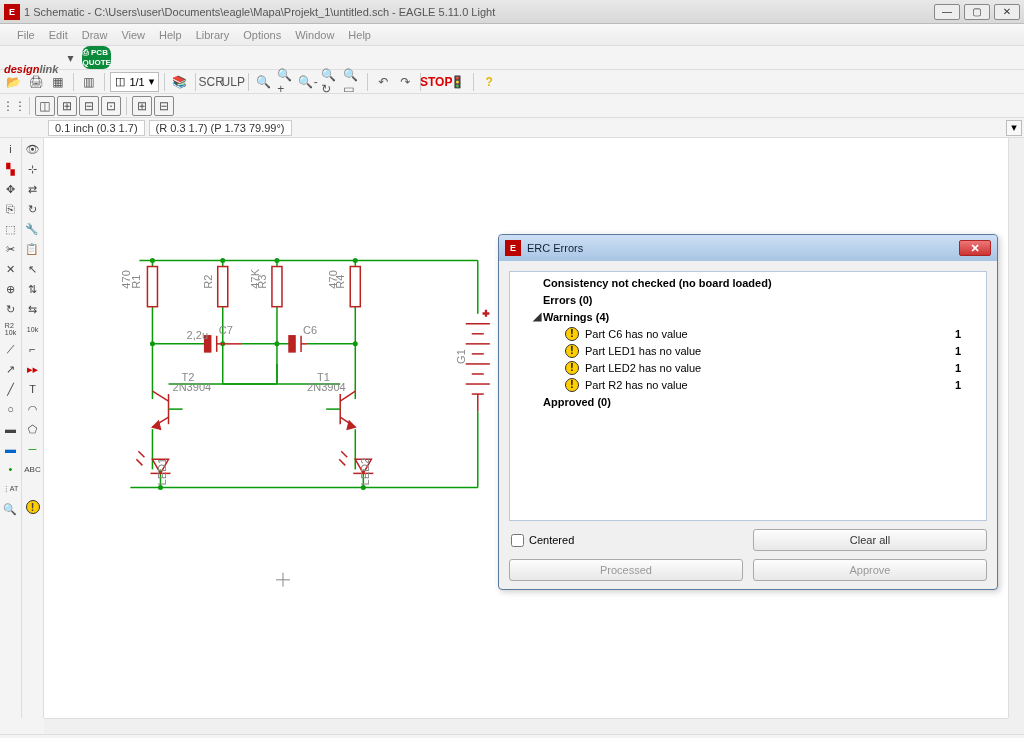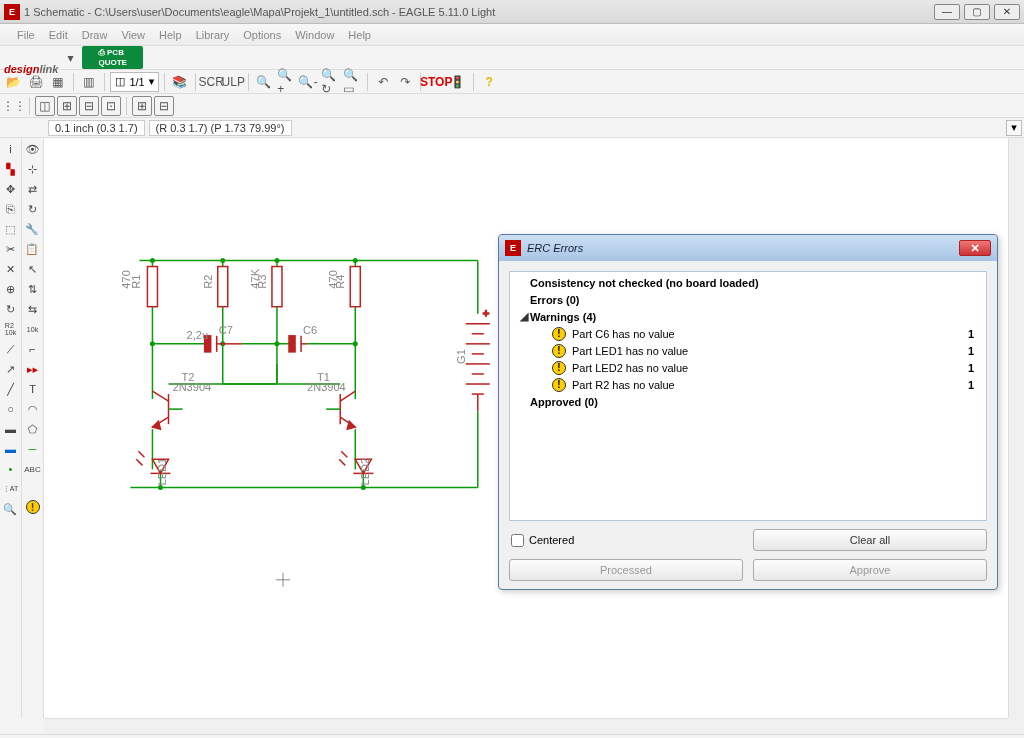--- a/index.html
+++ b/index.html
@@ -16,21 +16,21 @@
 .menubar { height: 22px; background: linear-gradient(#f8f8f8,#ececec); display: flex; align-items: center; padding: 0 17px; gap: 14px; color:#888; border-bottom:1px solid #ddd;}
 .menubar span { cursor: default; }
 
 
 .toolstrip { height: 24px; background: #f4f4f4; display:flex; align-items:center; padding: 0 4px; gap:2px; border-bottom:1px solid #ddd; }
 .toolbtn { width:20px; height:20px; border:1px solid transparent; display:flex; align-items:center; justify-content:center; font-size:12px; color:#555; border-radius:2px;}
 .divider { width:1px; height:18px; background:#ccc; margin:0 3px;}
 .gridsel { height:20px; border:1px solid #bbb; background:#fff; padding:0 4px; display:flex; align-items:center; gap:4px;}
 .designlink { font-weight:bold; font-style:italic;margin-top:22px;}
 .designlink .d { color:#b00;} .designlink .l { color:#666;}
-.pcbquote { background:#0a8a3a; color:#fff; padding:2px 16px; font-size:8px; font-weight:bold; border-radius:2px;}
+.pcbquote { background:#0a8a3a; color:#fff; padding:2px 0; font-size:8px; font-weight:bold; border-radius:8px;}
 
 
 .coordbar { height: 20px; background:#f4f4f4; border-bottom:1px solid #ddd; display:flex; align-items:center;}
 .coordbox { border:1px solid #ccc; background:#fff; color:#333; padding:1px 6px; margin-left:4px; height:16px; display:flex; align-items:center;}
 .coordbar .spacer { flex:1;}
 .dropbtn { width:16px; height:16px; border:1px solid #bbb; background:#f8f8f8; margin-right:2px; display:flex; align-items:center; justify-content:center;}
 
 
 .mainrow { display:flex; height: 580px; }
 .leftcol { width:22px; background:#f4f4f4; border-right:1px solid #ddd; display:flex; flex-direction:column; align-items:center; padding-top:2px; gap:2px;}
@@ -41,28 +41,28 @@
 .scrollbar-v { width:16px; background:#f0f0f0; border-left:1px solid #ddd;}
 .scrollbar-h { height:16px; background:#f0f0f0; border-top:1px solid #ddd;}
 
 
 .statusbar { height:22px; background:#f4f4f4; border-top:1px solid #ddd; display:flex; align-items:center; padding:0 6px; color:#333;}
 
 
 .dialog { position:absolute; left:498px; top:232px; width:500px; border:1px solid #5a7aa0; background:#f0f0f0; box-shadow:2px 2px 6px rgba(0,0,0,0.2); border-radius:4px;}
 .dlg-title { height:26px; background:linear-gradient(#cde0f5,#a8c4e4); border-radius:4px 4px 0 0; display:flex; align-items:center; padding:0 6px; gap:6px;}
 .dlg-title .ic { width:16px; height:16px; background:#b00; color:#fff; display:flex; align-items:center; justify-content:center; font-size:9px; font-weight:bold;}
-.dlg-title .txt { color:#123; font-weight:normal; flex:1;font-style:italic;}
+.dlg-title .txt { color:#123; font-weight:normal; flex:1;}
 .dlg-close { width:32px; height:16px; background:linear-gradient(#e77,#c33); border:1px solid #a22; border-radius:2px; display:flex; align-items:center; justify-content:center; color:#fff; font-weight:bold;}
 .dlg-body { padding:10px 10px 8px 10px;}
 .dlg-list { border:1px solid #b8c8dc; background:#fff; height:250px; overflow:hidden;}
 .dlg-head { height:22px; background:linear-gradient(#fdfdfd,#ececec); border-bottom:1px solid #ccc; display:flex; align-items:center;}
 .dlg-head .col1 { flex:1; padding-left:6px; border-right:1px solid #ddd; height:100%; display:flex; align-items:center; position:relative;}
 .dlg-head .col2 { width:50px; text-align:center;}
-.dlg-rows { padding:2px 0;}
+.dlg-rows { padding:2px 13px;}
 .dlg-row { display:flex; align-items:center; height:17px; padding-left:10px;}
 .dlg-row.bold { font-weight:bold;}
 .dlg-row .tri { width:10px; display:inline-block; color:#333;}
 .dlg-row .wic { width:14px; height:14px; border-radius:50%; background:#ffcf00; border:1px solid #333; display:flex; align-items:center; justify-content:center; font-size:10px; font-weight:bold; margin:0 6px 0 32px;}
 .dlg-row .msg { flex:1;}
 .dlg-row .sheet { width:30px; text-align:right; padding-right:12px; font-weight:bold;}
 .dlg-btnrow { display:flex; gap:10px; margin-top:8px; align-items:center;}
 .dlg-check { display:flex; align-items:center; gap:5px; flex:1; padding-left:2px;}
 .dlg-check input { width:13px; height:13px;}
 .dlg-btn { flex:1; height:22px; border:1px solid #aaa; background:linear-gradient(#fdfdfd,#e8e8e8); border-radius:3px; display:flex; align-items:center; justify-content:center; color:#333;}

